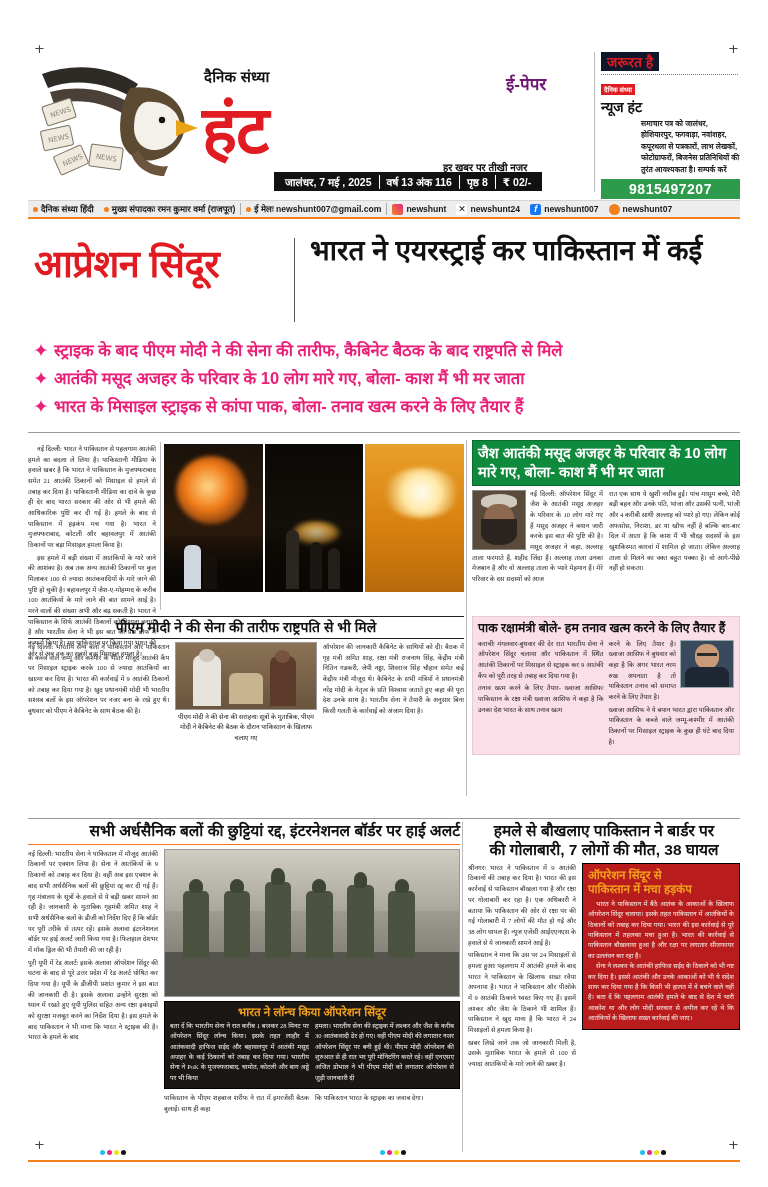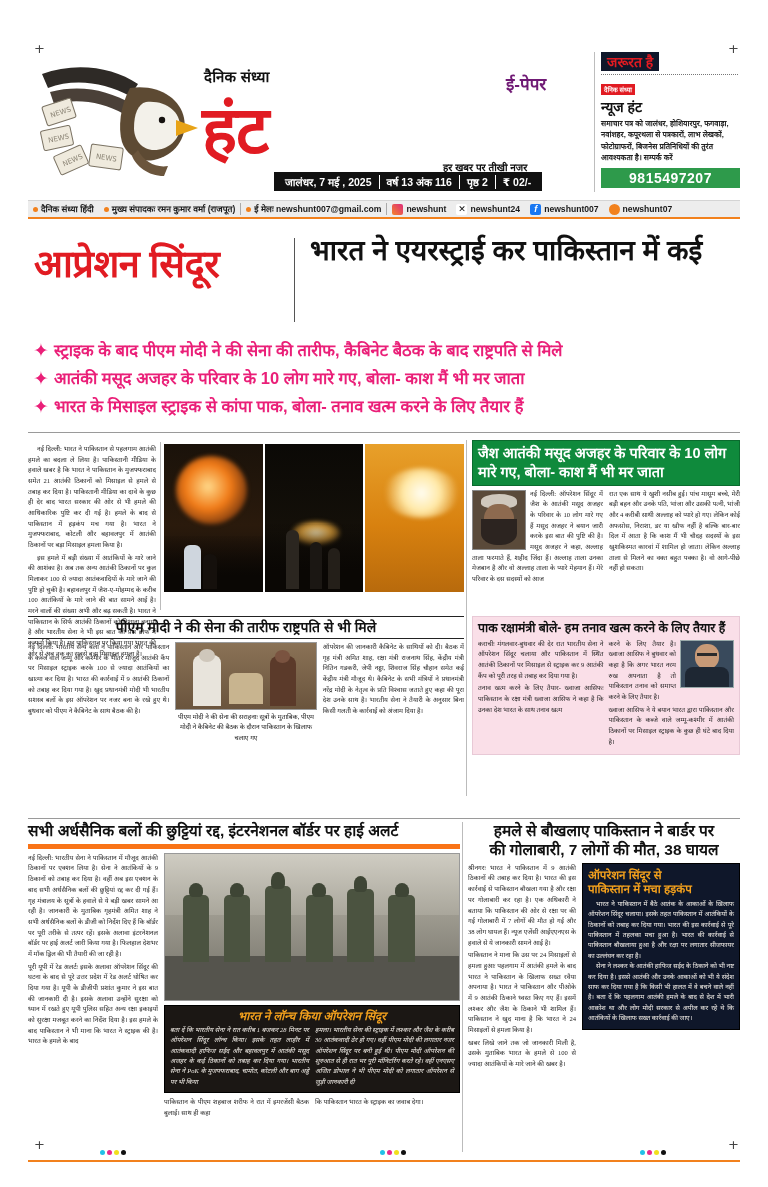--- a/index.html
+++ b/index.html
@@ -23,21 +23,21 @@
   .dateline{position:absolute;left:246px;top:120px;height:19px;background:#111;color:#fff;display:flex;align-items:center;font-size:10.5px;font-weight:bold;padding:0 4px;box-sizing:border-box;}
   .dateline span{padding:0 7px;border-right:1px solid #fff;white-space:nowrap;}
   .dateline span:last-child{border-right:none;}
 
   
   .mh-ad{position:absolute;left:566px;top:0;width:146px;height:140px;border-left:1px solid #bdbdbd;box-sizing:border-box;padding-left:6px;}
   .ad-need{display:inline-block;background:#0f172a;color:#e11b22;font-size:14px;font-weight:bold;padding:0 6px;}
   .ad-dots{border-bottom:1.5px dotted #777;margin:3px 2px 3px 0;}
   .ad-ds{display:inline-block;background:#e11b22;color:#fff;font-size:6.5px;font-weight:bold;padding:1px 3px;}
   .ad-name{font-size:14px;font-weight:bold;color:#111;margin-top:1px;}
-  .ad-body{font-size:7.6px;line-height:1.5;color:#222;margin-top:2px;font-weight:bold;}
+  .ad-body{font-size:7.6px;line-height:1.5;color:#222;margin-top:2px;font-weight:bold;margin-left:40px;}
   .ad-phone{margin-top:4px;background:#2e9a4b;color:#fff;font-size:14px;font-weight:bold;text-align:center;padding:2px 0;letter-spacing:.5px;}
 
   
   .infobar{position:absolute;left:28px;top:200px;width:712px;height:16px;background:#ededed;border-top:1px solid #d4d4d4;display:flex;align-items:center;font-size:8.6px;font-weight:bold;color:#1a1a1a;}
   .infobar .seg{display:flex;align-items:center;padding:0 5px;height:16px;white-space:nowrap;}
   .infobar .divider{width:1px;height:12px;background:#aaa;}
   .dot-o{width:5px;height:5px;border-radius:50%;background:#f2811d;margin-right:3px;flex:none;}
   .ic{width:11px;height:11px;margin-right:3px;flex:none;display:inline-block;border-radius:2px;}
   .ic-ig{background:linear-gradient(45deg,#f58529,#dd2a7b);}
   .ic-x{background:#fff;color:#111;font-weight:bold;font-size:9px;text-align:center;line-height:11px;}
@@ -106,46 +106,46 @@
   .asif{float:right;width:52px;height:46px;margin:1px 0 2px 4px;background:#394a5c;border:1px solid #9aa;position:relative;overflow:hidden;}
   .asif .head{position:absolute;left:26%;top:8%;width:48%;height:54%;background:#c89a77;border-radius:45%;}
   .asif .suit{position:absolute;left:8%;bottom:0;width:84%;height:42%;background:#1e2733;border-radius:8px 8px 0 0;}
   .asif .glass{position:absolute;left:30%;top:26%;width:40%;height:8%;background:#2b2b2b;}
 
   .rule2{position:absolute;left:28px;top:818px;width:712px;height:1px;background:#9a9a9a;}
 
   
   .bot{position:absolute;left:28px;top:822px;width:712px;height:335px;}
   .bl{position:absolute;left:0;top:0;width:432px;}
-  .bl-h{border-bottom:5px solid #f97316;font-size:15.5px;font-weight:bold;text-align:left;padding:0 0 4px;line-height:1.15;}
+  .bl-h{border-bottom:1px solid #f97316;font-size:15.5px;font-weight:bold;text-align:right;padding:0 0 4px;line-height:1.15;}
   .bl-cols{display:flex;gap:6px;margin-top:4px;}
   .bl-c1{width:130px;flex:none;}
   .bl-c2{flex:1;}
   .army-img{width:100%;height:148px;background:#8d8f86;position:relative;overflow:hidden;border:1px solid #999;box-sizing:border-box;}
   .ai-bg{position:absolute;inset:0;background:linear-gradient(180deg,#b9b6ab 0%,#9a978c 46%,#6f6d64 100%);}
   .ai-wall{position:absolute;left:0;top:0;width:100%;height:42%;background:linear-gradient(180deg,#cfccc2,#a9a69b);}
   .ai-road{position:absolute;left:0;bottom:0;width:100%;height:30%;background:#55544d;}
   .sold{position:absolute;bottom:26%;width:9%;height:46%;background:#4b5340;border-radius:5px 5px 0 0;}
   .sold:after{content:"";position:absolute;left:24%;top:-18%;width:52%;height:22%;background:#3e4535;border-radius:50% 50% 30% 30%;}
 
-  .darkbox{margin-top:4px;background:#1b1714;border:1px solid #000;padding:3px 5px 5px;box-sizing:border-box;font-style:italic;}
+  .darkbox{margin-top:4px;background:#1b1714;border:1px solid #000;padding:3px 5px 5px;box-sizing:border-box;}
   .darkbox-h{color:#f2a01d;font-size:11.6px;font-weight:bold;text-align:center;line-height:1.2;margin-bottom:2px;}
   .dk-cols{display:flex;gap:6px;}
   .dk-cols>div{flex:1;}
   .dk-txt{font-size:6.5px;line-height:1.6;color:#f0ece6;text-align:justify;font-family:"Liberation Serif",serif;}
   .dk-txt p{margin:0;text-indent:8px;}
   .bl-tail{display:flex;gap:6px;margin-top:4px;}
   .bl-tail>div{flex:1;}
 
   .br{position:absolute;left:440px;top:0;width:272px;}
   .br-h{font-size:15.5px;font-weight:bold;line-height:1.22;text-align:center;border-bottom:0;}
   .br-cols{display:flex;gap:6px;margin-top:3px;}
   .br-c1{width:108px;flex:none;}
   .br-c2{flex:1;}
-  .blackcard{background:#0f172a;border:1px solid #000;padding:4px 5px 6px;box-sizing:border-box;}
+  .blackcard{background:#b91c1c;border:1px solid #000;padding:4px 5px 6px;box-sizing:border-box;}
   .blackcard-h{color:#f2a01d;font-size:11.6px;font-weight:bold;line-height:1.25;margin-bottom:2px;}
 
   .vsep{position:absolute;background:#bbb;width:1px;}
   .footrule{position:absolute;left:28px;top:1160px;width:712px;height:2px;background:#f2811d;}
   .colorbar{position:absolute;display:flex;gap:2px;}
   .colorbar i{width:5px;height:5px;border-radius:50%;display:block;}
 </style>
 </head>
 <body>
 
@@ -187,21 +187,21 @@
       <div class="epaper">ई-पेपर</div>
 
       <div class="logo-row">
         <span class="logo-h">हंट</span>
       </div>
       <div class="tagline">हर खबर पर तीखी नजर</div>
 
       <div class="dateline">
         <span>जालंधर, 7 मई , 2025</span>
         <span>वर्ष 13 अंक 116</span>
-        <span>पृष्ठ 2</span>
+        <span>पृष्ठ 8</span>
         <span>₹ 02/-</span>
       </div>
     </div>
 
     <div class="mh-ad">
       <div class="ad-need">जरूरत है</div>
       <div class="ad-dots"></div>
       <div class="ad-ds">दैनिक संध्या</div>
       <div class="ad-name">न्यूज हंट</div>
       <div class="ad-body">समाचार पत्र को जालंधर, होशियारपुर, फगवाड़ा, नवांशहर, कपूरथला से पत्रकारों, लाभ लेखकों, फोटोग्राफरों, बिजनेस प्रतिनिधियों की तुरंत आवश्यकता है। सम्पर्क करें</div>

